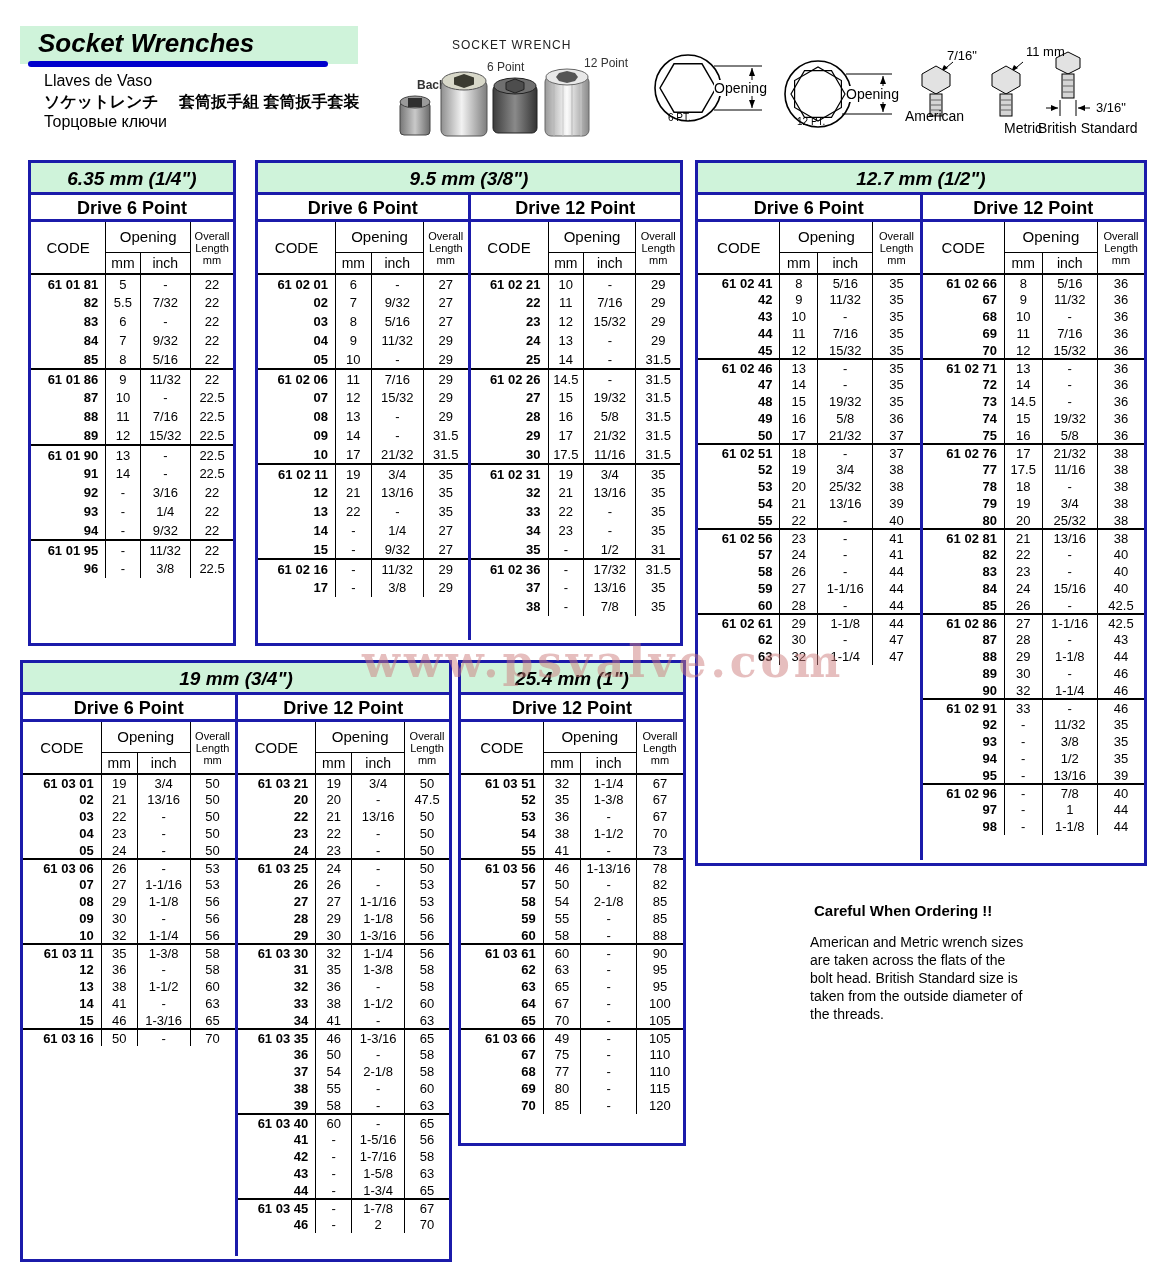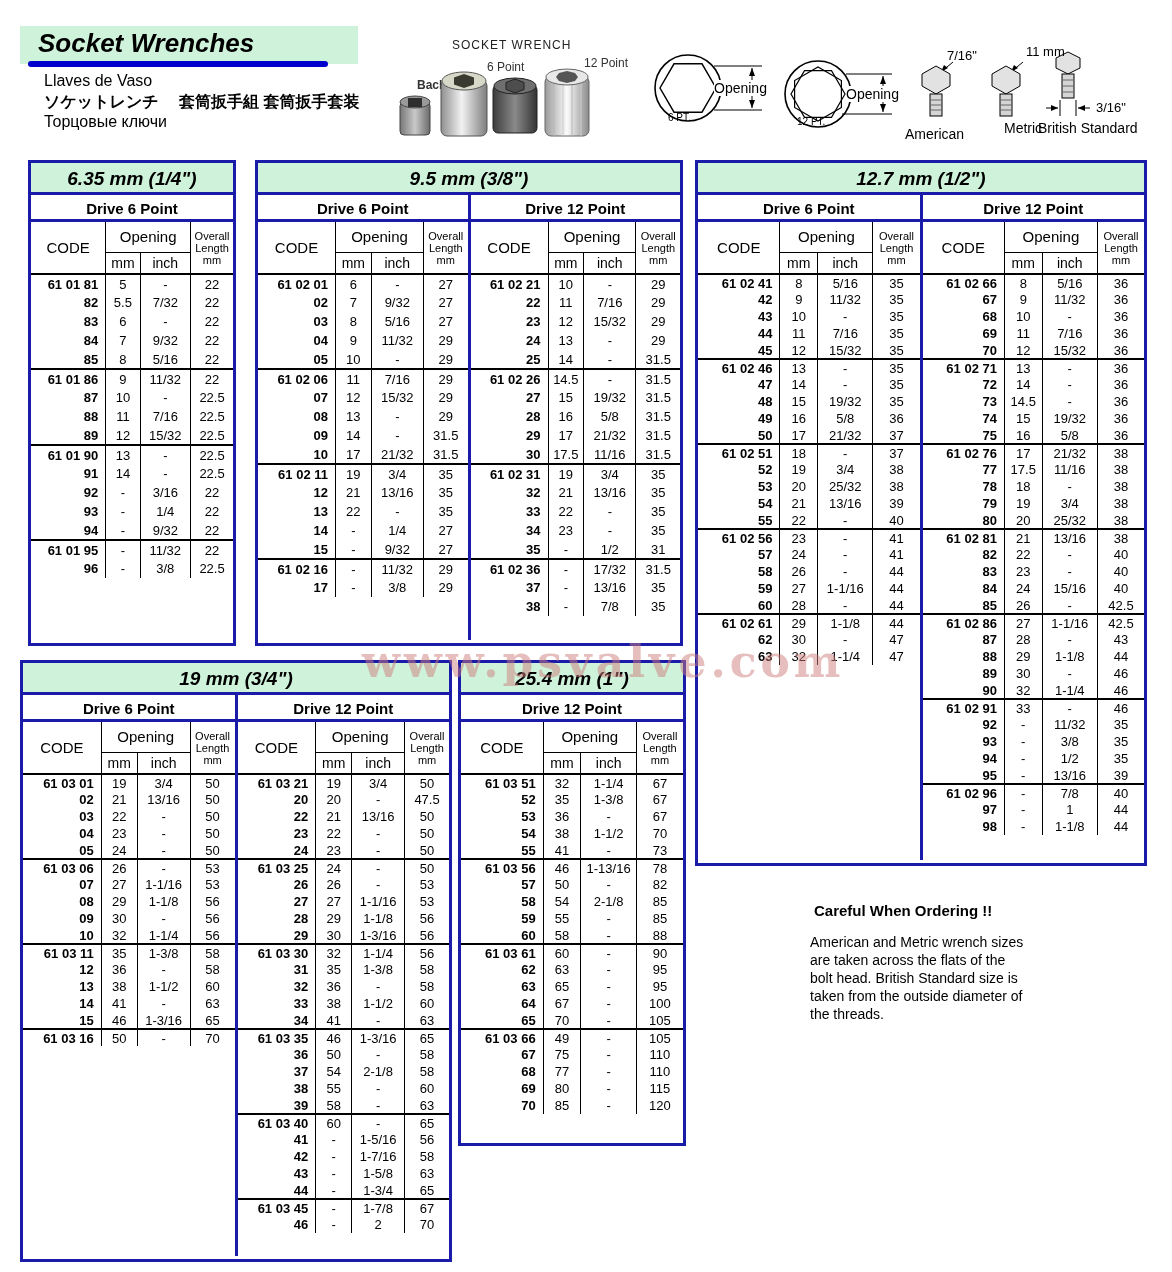--- a/index.html
+++ b/index.html
@@ -40,21 +40,21 @@
     font-size:44px;font-weight:bold;letter-spacing:4px;color:rgba(205,125,125,0.5);
     z-index:6;pointer-events:none;}
 
   
   .wtable{position:absolute;border:3px solid var(--blue);background:#fff;overflow:hidden;z-index:2;}
   .tband{height:32px;line-height:32px;text-align:center;background:var(--green);
     font-size:19px;font-weight:bold;font-style:italic;border-bottom:3px solid var(--blue);}
   .sections{display:flex;align-items:stretch;min-height:calc(100% - 35px);}
   .section{flex:1;min-width:0;}
   .section + .section{border-left:3px solid var(--blue);}
-  .dband{height:27px;line-height:27px;text-align:center;font-size:15px;font-weight:bold;
+  .dband{height:27px;line-height:27px;text-align:center;font-size:18px;font-weight:bold;
     border-bottom:3px solid var(--blue);}
   table.grid{border-collapse:collapse;width:100%;table-layout:fixed;}
   .grid th{font-weight:normal;vertical-align:middle;}
   .grid thead th{border-bottom:2px solid #000;}
   .h-code{font-size:15px;border-right:1px solid #000;border-radius:9px;}
   .h-open{font-size:15px;border-bottom:1px solid #000 !important;height:30px;}
   .h-len{font-size:11px;line-height:12px;white-space:pre-line;border-left:1px solid #000;}
   .h-sub{font-size:14px;height:22px;}
   .h-mm{border-right:1px solid #000;}
   .grid td{font-size:13px;line-height:1;vertical-align:middle;}
@@ -194,21 +194,21 @@
     <line x1="18" y1="50" x2="18" y2="66" stroke="#000"></line>
       <line x1="34" y1="50" x2="34" y2="66" stroke="#000"></line>
     <line x1="4" y1="58" x2="16" y2="58" stroke="#000"></line>
       <polygon points="16,58 9,55 9,61" fill="#000"></polygon>
     <line x1="48" y1="58" x2="36" y2="58" stroke="#000"></line>
       <polygon points="36,58 43,55 43,61" fill="#000"></polygon>
   </svg>
   <div class="size-label" style="left:947px;top:48px">7/16"</div>
   <div class="size-label" style="left:1026px;top:44px">11 mm</div>
   <div class="size-label" style="left:1096px;top:100px">3/16"</div>
-  <div class="std-label" style="left:905px;top:126px">American</div>
+  <div class="std-label" style="left:905px;top:108px">American</div>
   <div class="std-label" style="left:1004px;top:120px">Metric</div>
   <div class="std-label" style="left:1038px;top:120px">British Standard</div>
 
   <div class="watermark">www.psvalve.com</div>
 
   <div class="wtable rh19" style="left:28px;top:160px;width:208px;height:486px">
       <div class="tband">6.35 mm (1/4")</div>
       <div class="sections">
         <div class="section">
           <div class="dband">Drive 6 Point</div>

